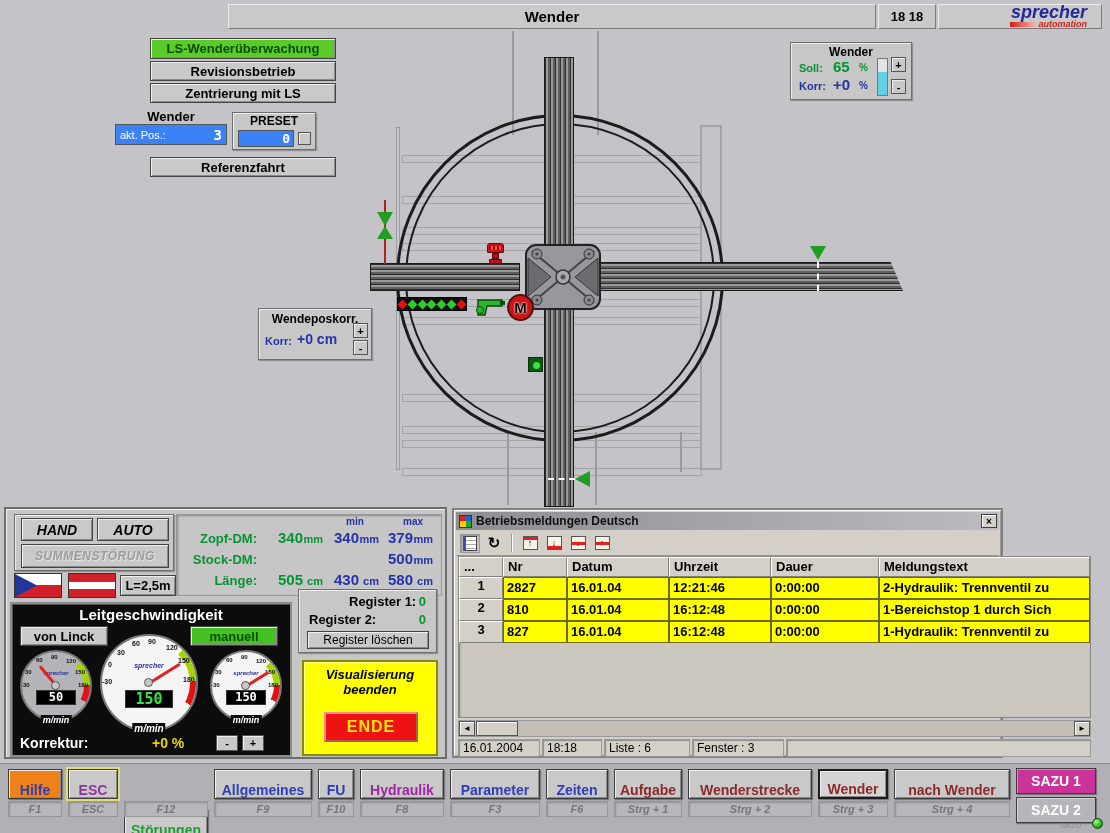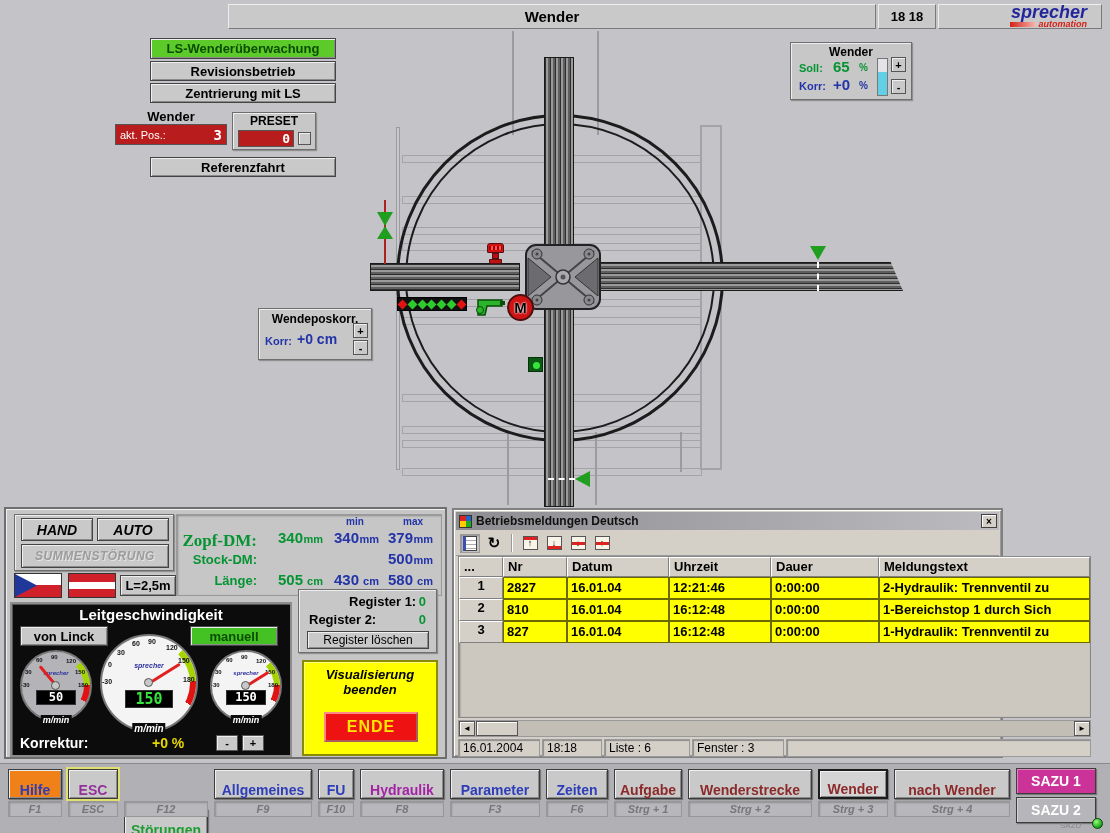--- a/index.html
+++ b/index.html
@@ -52,21 +52,21 @@
     font-weight:bold; font-size:15px; color:#000; text-shadow:0 0 2px #fff,0 0 2px #fff; }
   .estop-cap { position:absolute; left:487px; top:243px; width:17px; height:10px; background:#d01414; border:1px solid #5c0d0d; border-radius:3px 3px 1px 1px;}
   .estop-rib { position:absolute; left:489px; top:246px; width:13px; height:4px; background:repeating-linear-gradient(to right,#a00 0 2px,#f55 2px 4px);}
   .estop-stem{ position:absolute; left:492px; top:253px; width:7px; height:6px; background:#b01010; border:1px solid #5c0d0d;}
   .estop-base{ position:absolute; left:489px; top:259px; width:13px; height:5px; background:#c01212; border:1px solid #5c0d0d; border-radius:0 0 2px 2px;}
   .gsq { position:absolute; left:528px; top:357px; width:15px; height:15px; background:#0a5a14; border:1px solid #04330a; }
   .gsq i { position:absolute; left:4px; top:4px; width:7px; height:7px; border-radius:50%; background:#35e53c; }
 
   
   .grp-title { font-weight:bold; font-size:12px; text-align:center; }
-  .blackdisp { background:#b91c1c; color:#fff; display:flex; align-items:center;
+  .blackdisp { background:#3b82f6; color:#fff; display:flex; align-items:center;
     font-family:"DejaVu Sans Mono", monospace; }
   .pm { position:absolute; width:15px; height:15px; }
 
   
   .left-panel { position:absolute; left:4px; top:507px; width:443px; height:252px;
     background:#c6c6c6; border:2px solid #6e6e6e; box-shadow:inset 1px 1px 0 #eee; }
   .mode-btn { position:absolute; font-style:italic; font-weight:bold; font-size:14px; }
   .dis { color:#9c9c9c; text-shadow:1px 1px 0 #e4e4e4; letter-spacing:0.5px;}
   .flag { position:absolute; width:48px; height:25px; border:1px solid #333; }
   .g-val { color:#069433; font-weight:bold; }
@@ -327,21 +327,21 @@
     </div>
     <div class="flag" style="left:62px;top:64px;background:linear-gradient(to bottom,#d0202a 0 33%,#fff 33% 66%,#d0202a 66% 100%);"></div>
     <div class="btn3d abs" style="left:114px;top:66px;width:56px;height:21px;font-size:13px;text-align:center;">
         <span>L=2,5m</span>
       </div>
 
     <div class="sunken abs" style="left:170px;top:5px;width:266px;height:82px;">
       <span class="abs" style="left:152px;top:1px;width:52px;text-align:center;font-size:10px;color:#2333a8;font-weight:bold;">min</span>
       <span class="abs" style="left:210px;top:1px;width:52px;text-align:center;font-size:10px;color:#2333a8;font-weight:bold;">max</span>
       <div class="datarow" style="left:0;top:13px;">
-        <span class="g-val" style="right:178px;font-size:17px;top:3px;font-family:Liberation Serif, serif;">Zopf-DM:</span>
+        <span class="g-val" style="right:178px;font-size:13px;top:3px;">Zopf-DM:</span>
         <span class="g-val" style="right:132px;top:1px;">340</span>
           <span class="g-val unit" style="right:112px;top:5px;">mm</span>
         <span class="b-val" style="right:76px;top:1px;">340</span>
           <span class="b-val unit" style="right:56px;top:5px;">mm</span>
         <span class="b-val" style="right:22px;top:1px;">379</span>
           <span class="b-val unit" style="right:2px;top:5px;">mm</span>
       </div>
       <div class="datarow" style="left:0;top:34px;">
         <span class="g-val" style="right:178px;font-size:13px;top:3px;">Stock-DM:</span>
         <span class="b-val" style="right:22px;top:1px;">500</span>

